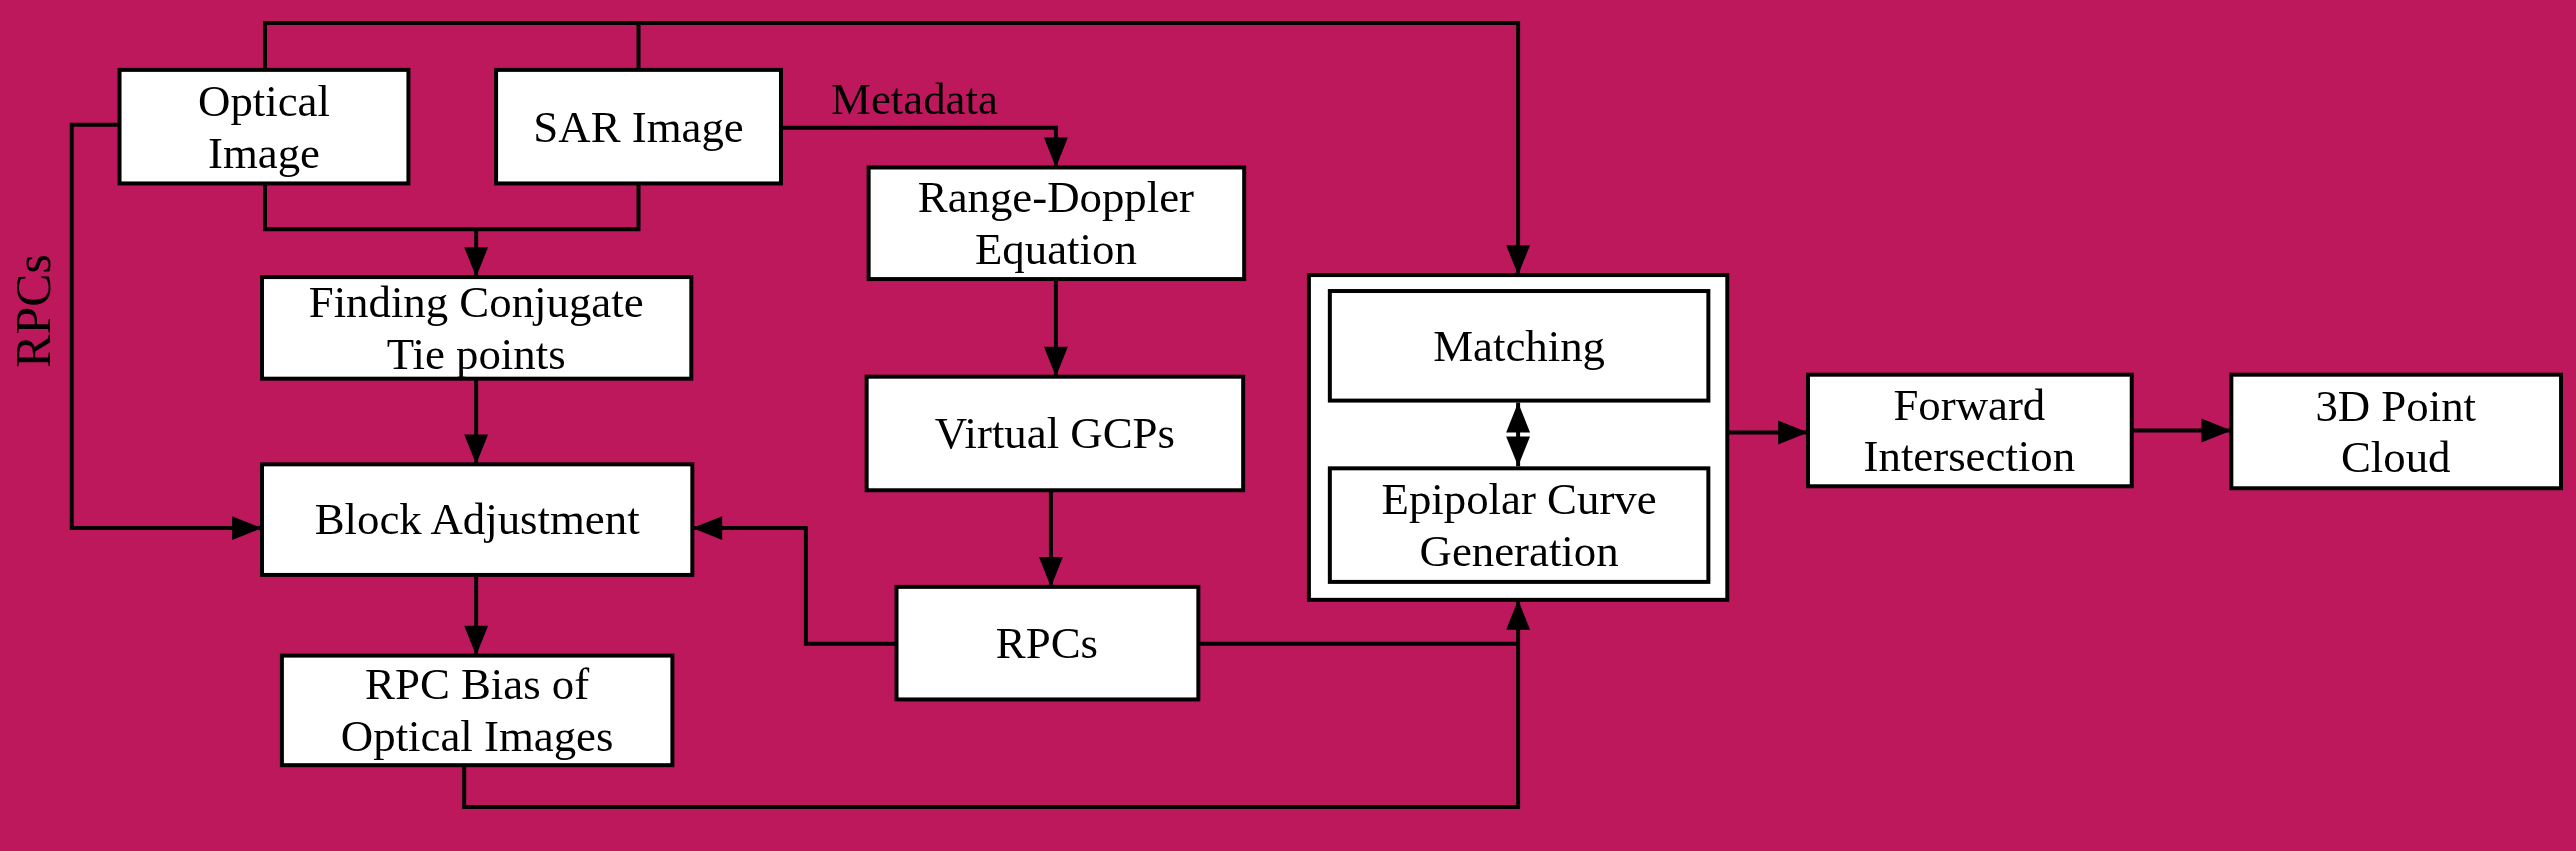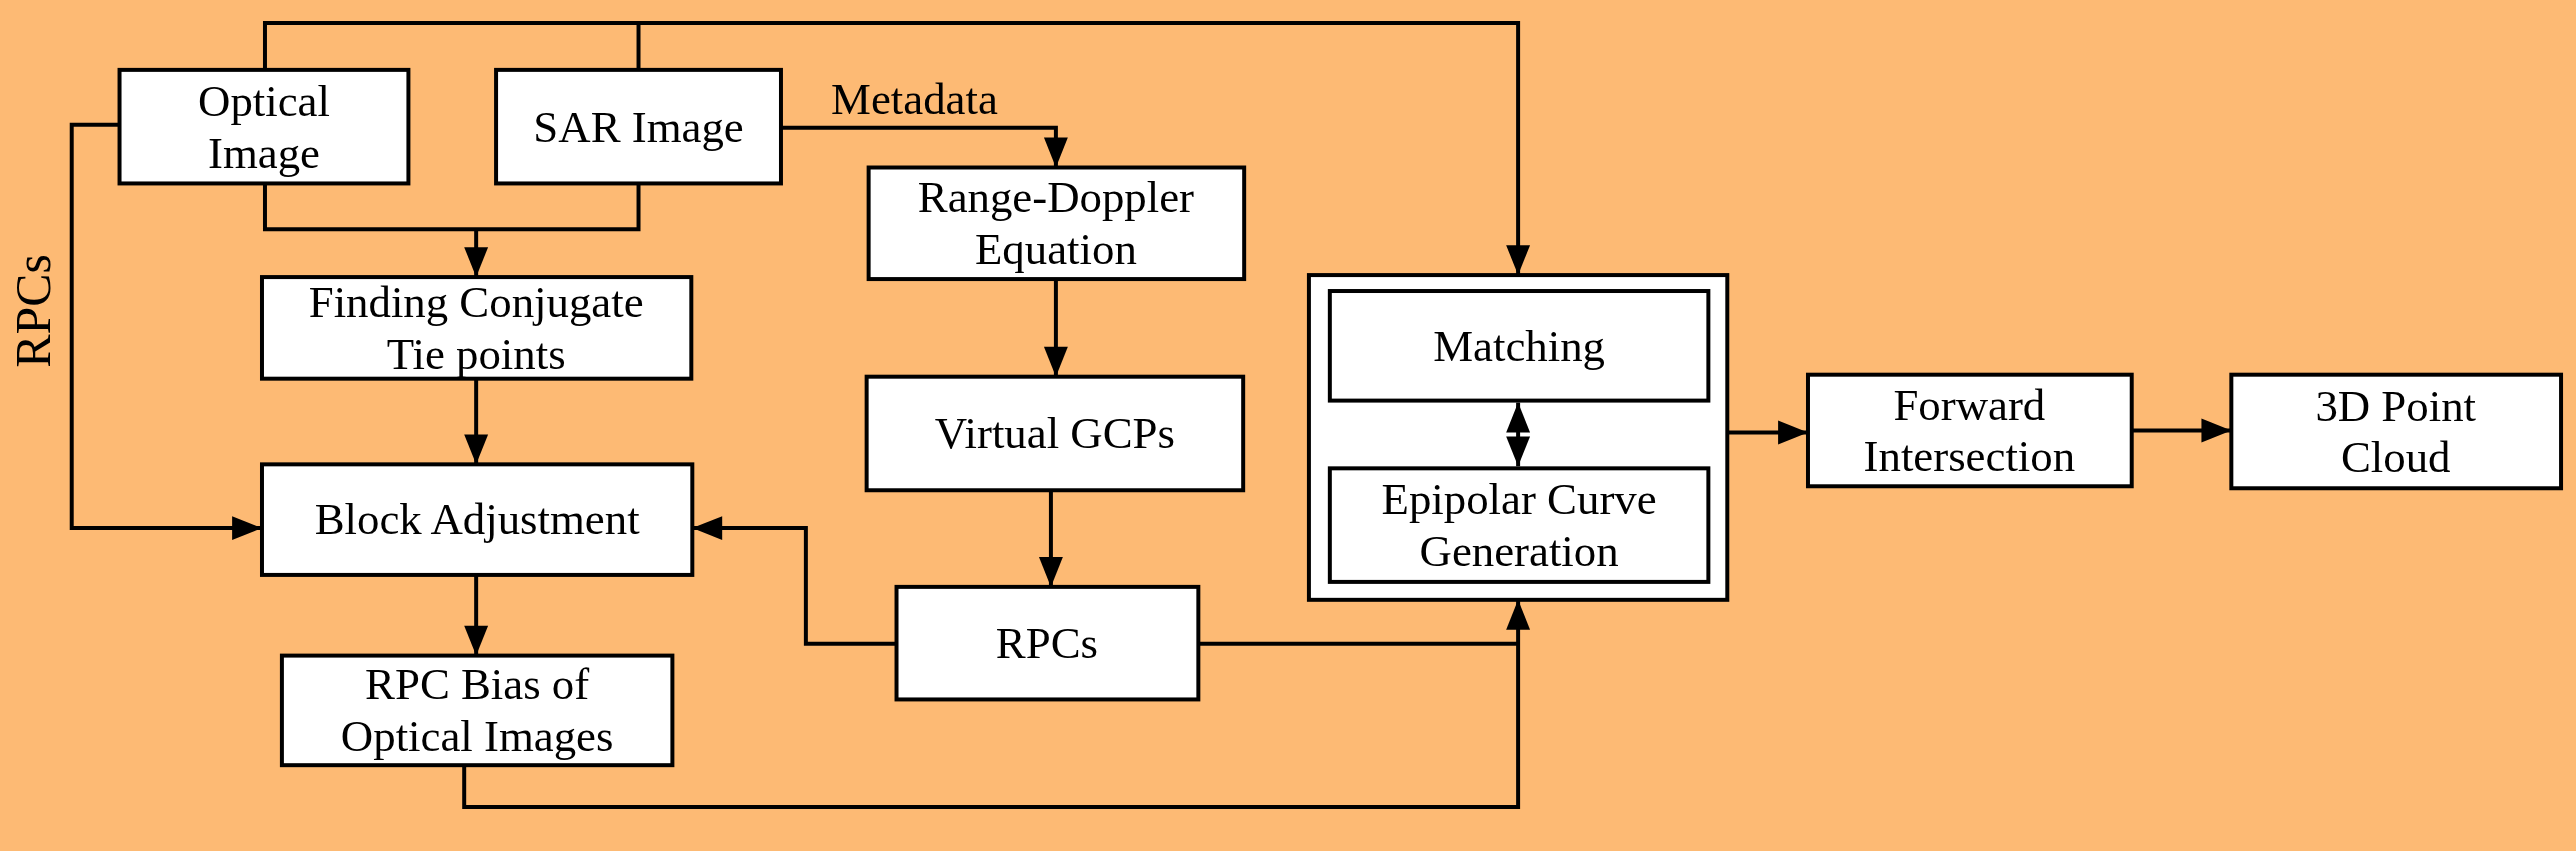--- a/index.html
+++ b/index.html
@@ -1,20 +1,20 @@
 <!DOCTYPE html>
 <html><head>
 <meta charset="utf-8">
 <style>
   html, body { margin: 0; padding: 0; background: #ffffff; }
   .stage {
     position: relative;
     width: 2576px;
     height: 852px;
-    background: #fdba74;
+    background: #be185d;
     font-family: "Liberation Serif", "DejaVu Serif", serif;
   }
   svg { display: block; }
   .box   { fill: #ffffff; stroke: #000000; stroke-width: 4; }
   .group { fill: #ffffff; stroke: #000000; stroke-width: 4; }
   .ln    { fill: none; stroke: #000000; stroke-width: 4; }
   .t {
     fill: #000000;
     font-family: "Liberation Serif", "DejaVu Serif", serif;
     font-size: 45px;

